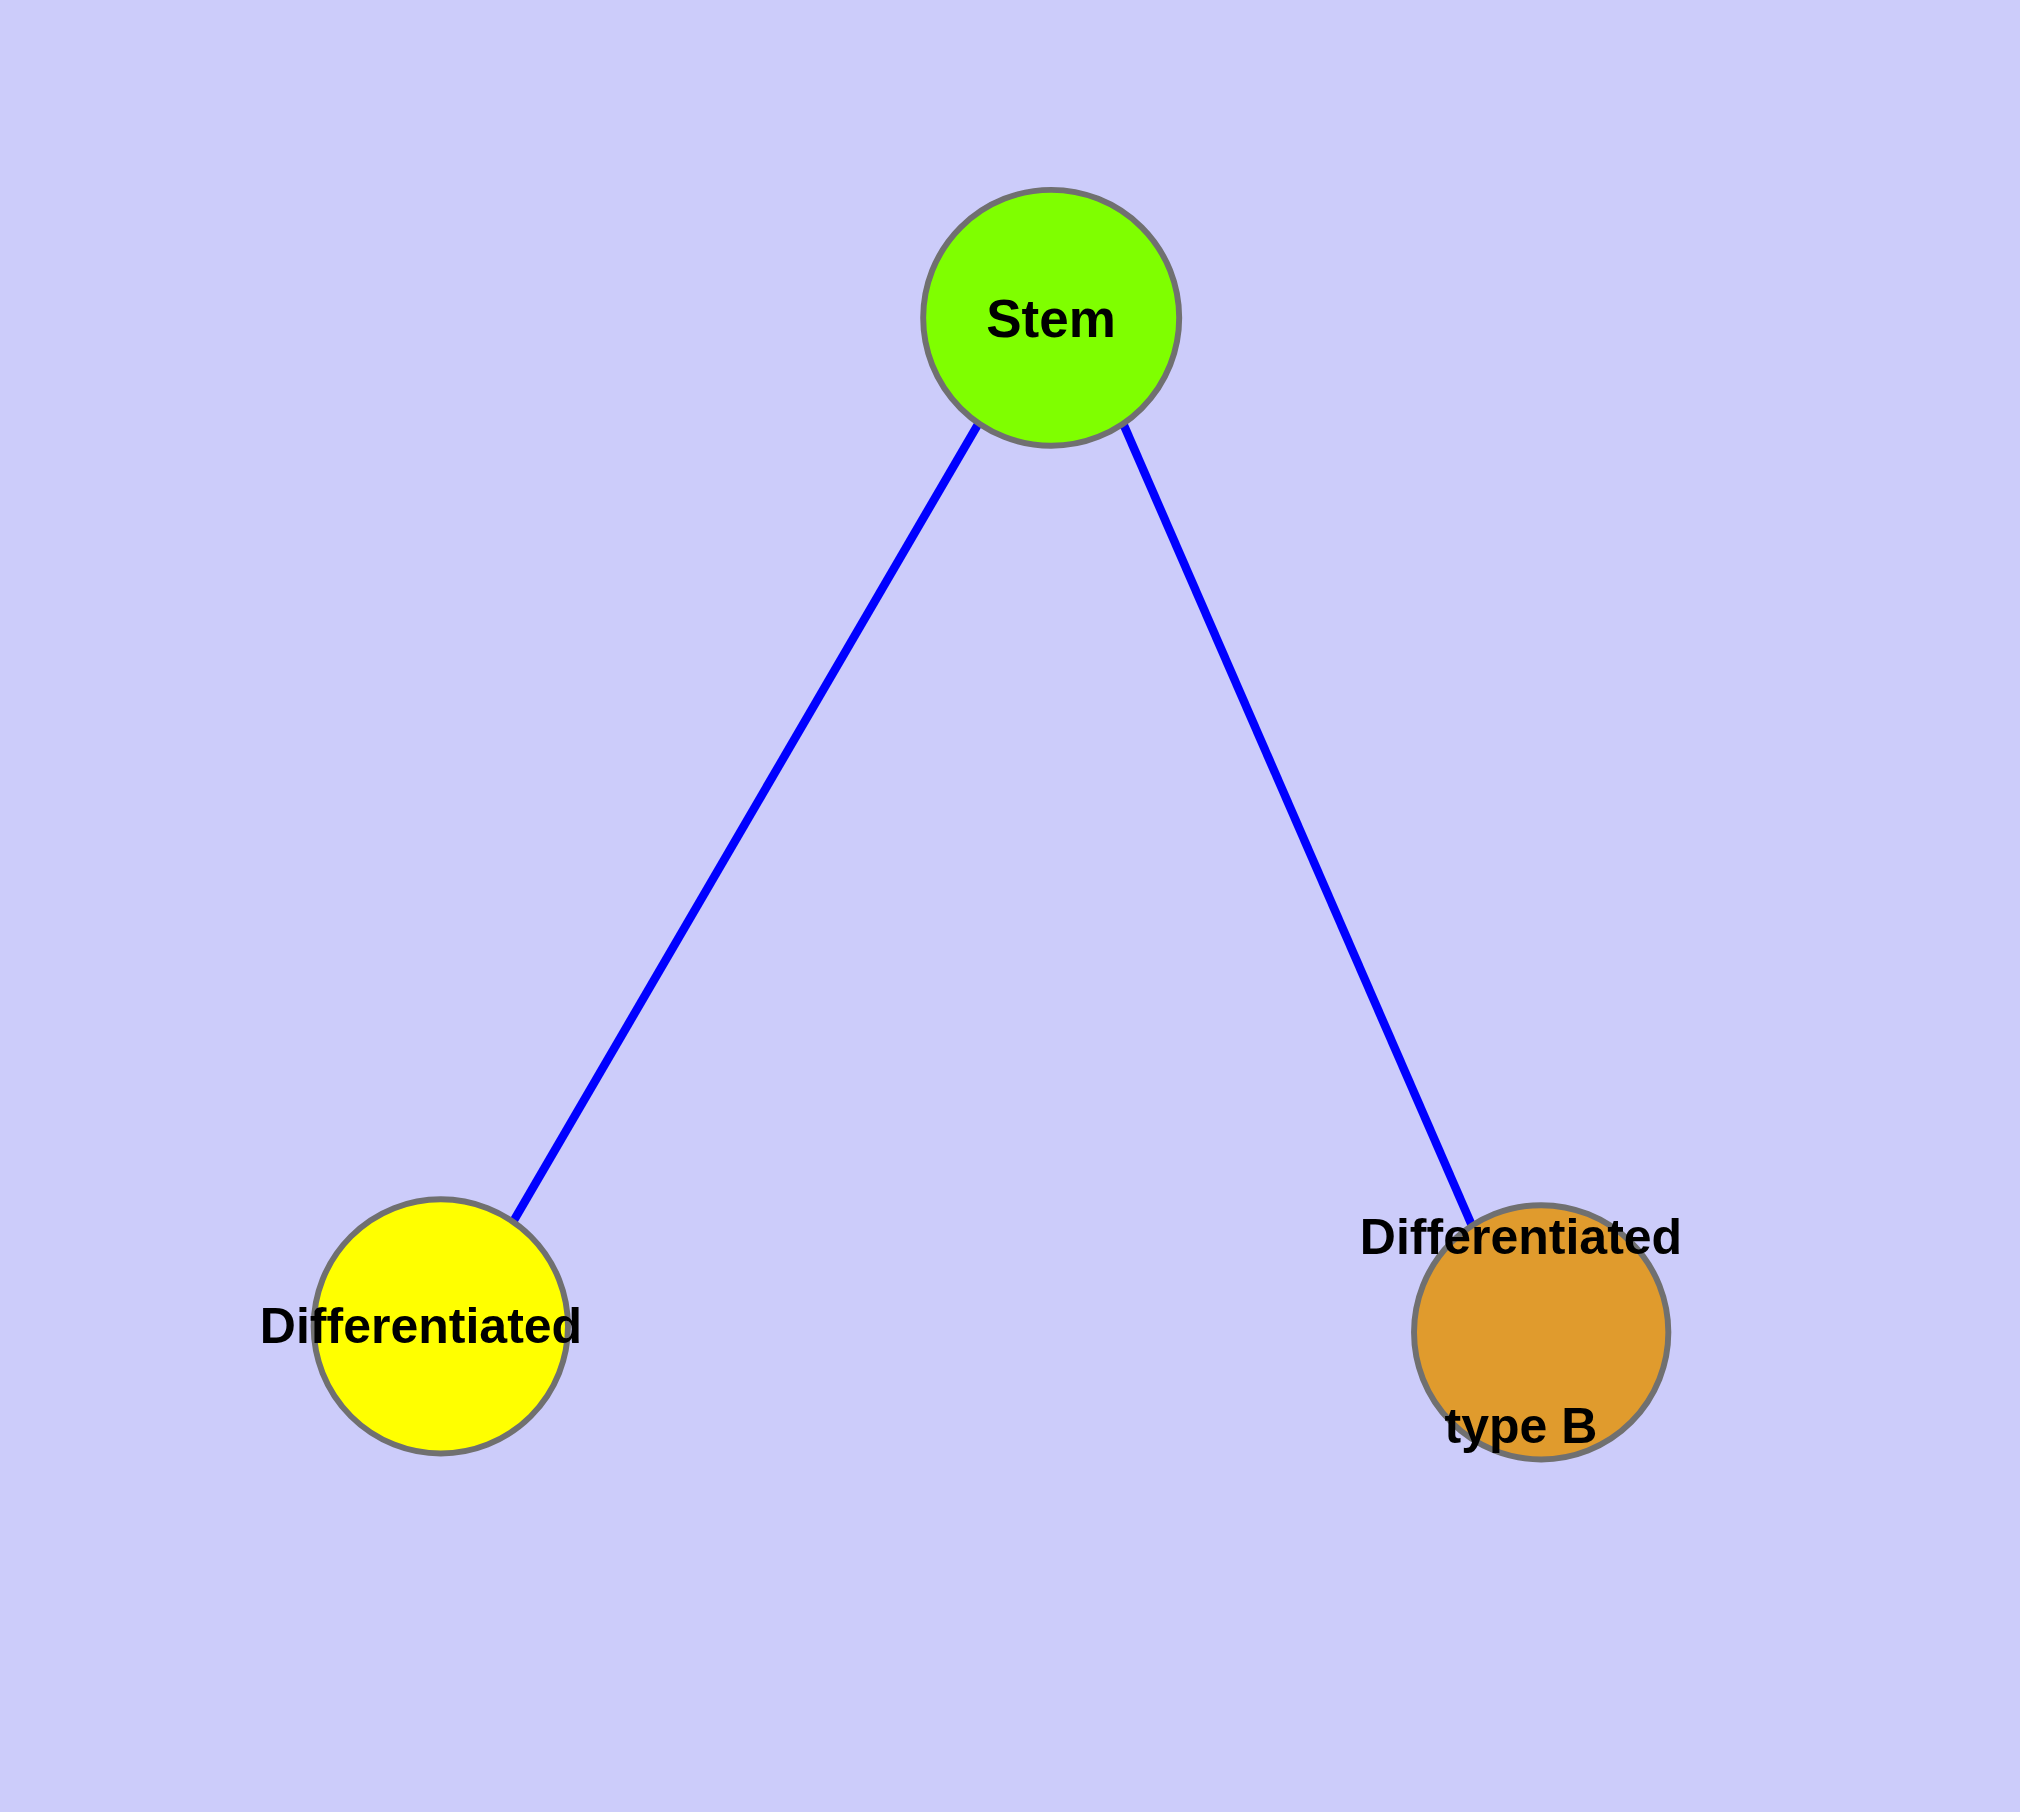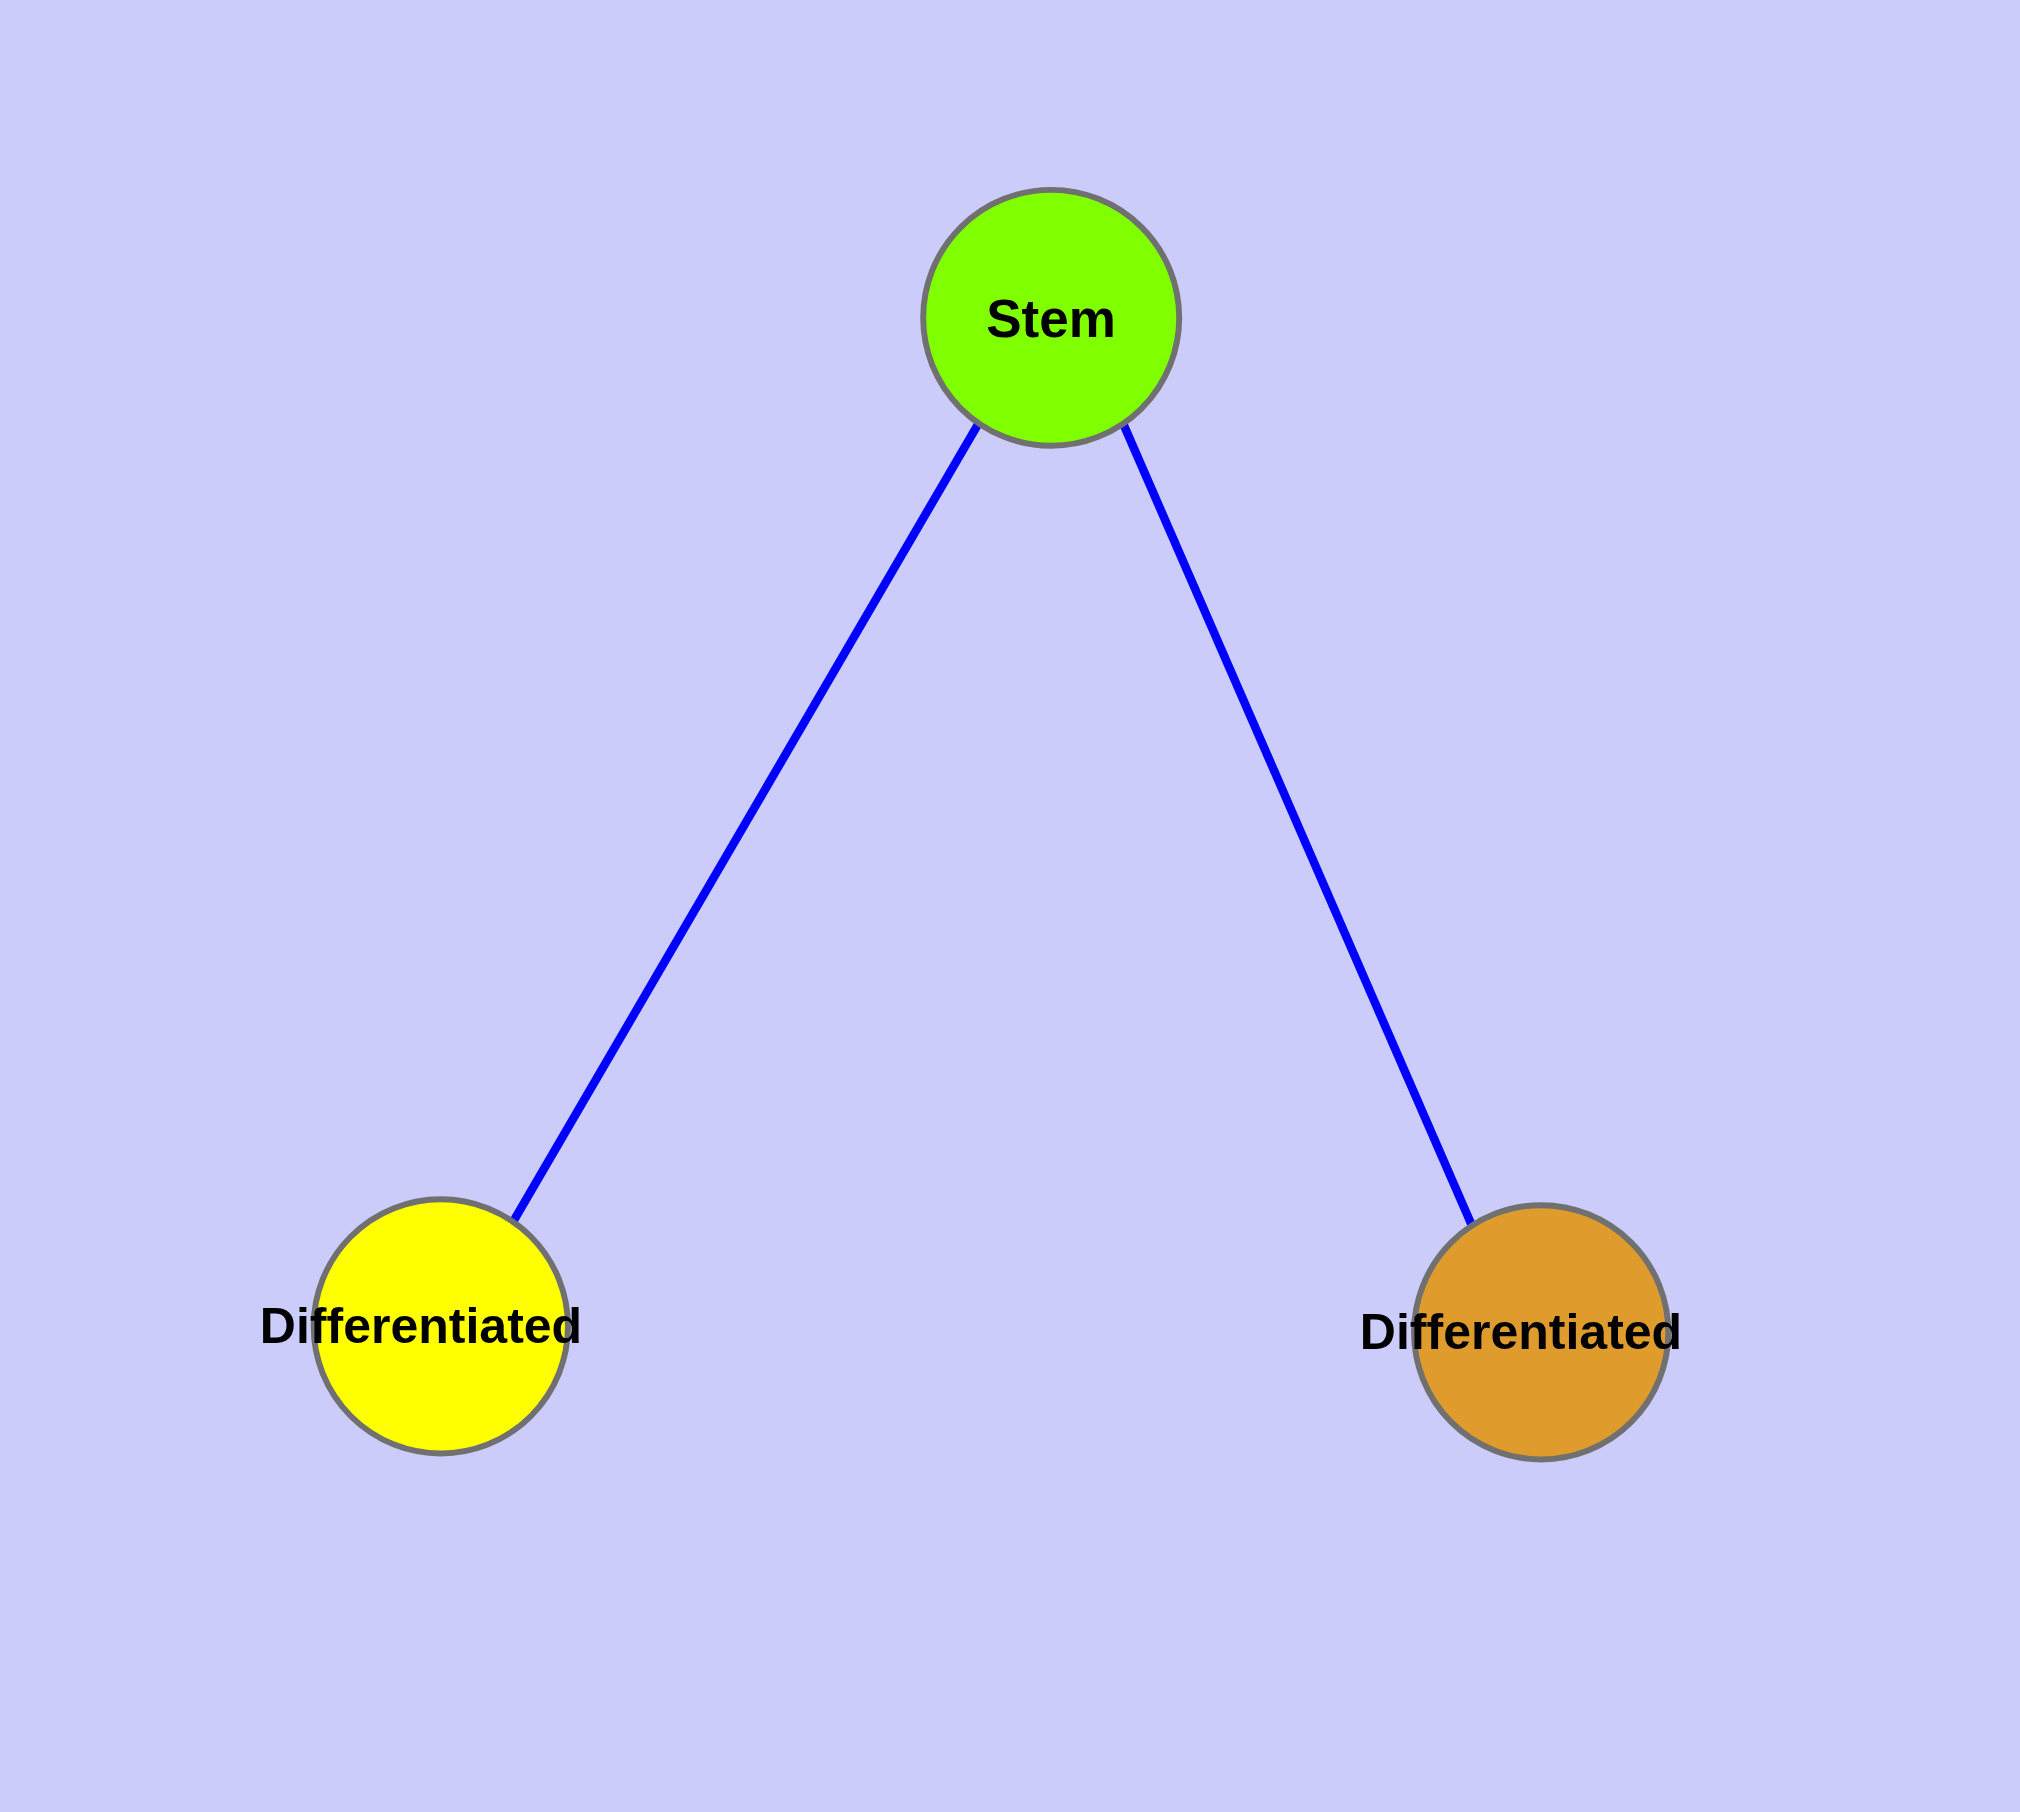--- a/index.html
+++ b/index.html
@@ -66,16 +66,17 @@
   <div class="node-label" style="left: 1051px; top: 318px; transform: translate(-50%, -50%); width: 509px; color: rgb(0, 0, 0);">
     <div>Stem</div>
   </div>
 
   <div class="node-label two-line" style="left: 421px; top: 1326px; transform: translate(-50%, -50%); width: 695px; color: rgb(0, 0, 0);">
     <div>Differentiated</div>
   </div>
 
   <div class="node-label two-line" style="left: 1521px; top: 1332px; transform: translate(-50%, -50%); width: 695px; color: rgb(0, 0, 0);">
     <div>Differentiated</div>
+    <div>type B</div>
   </div>
 
 </div>
 
 
 </body></html>

